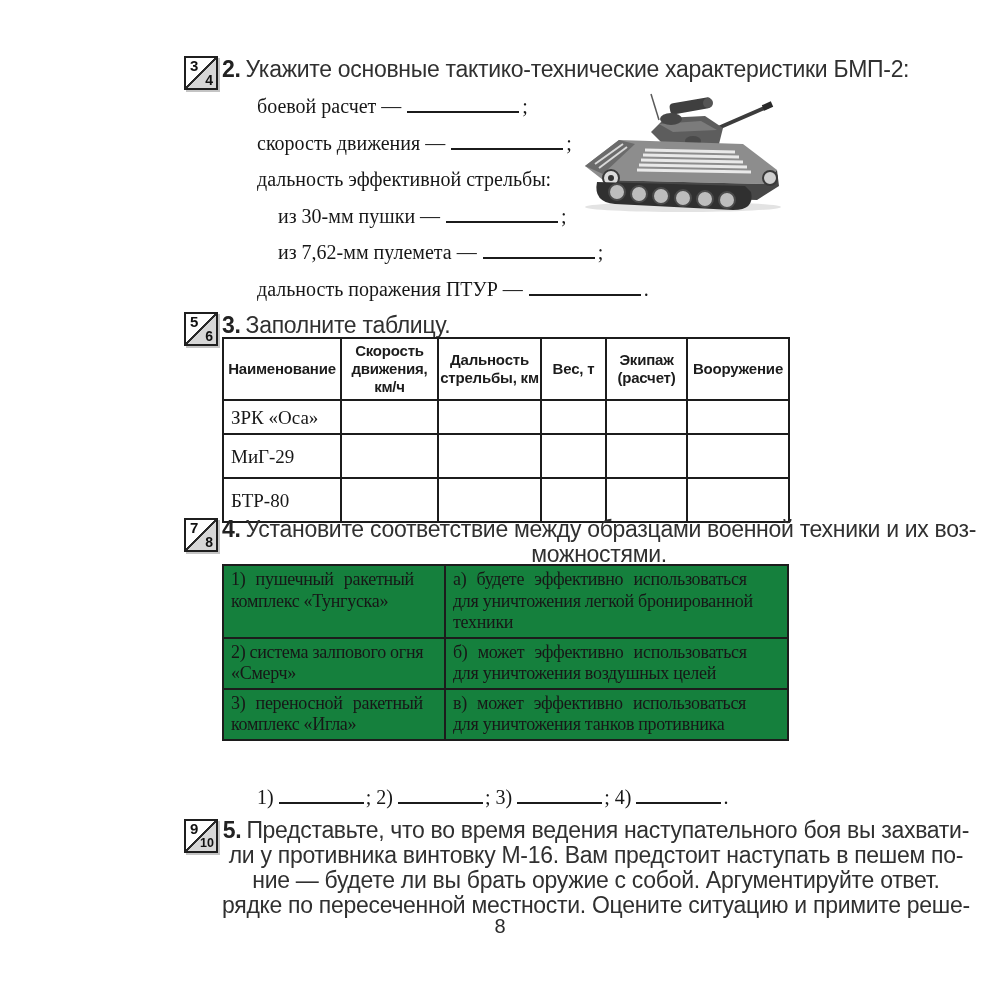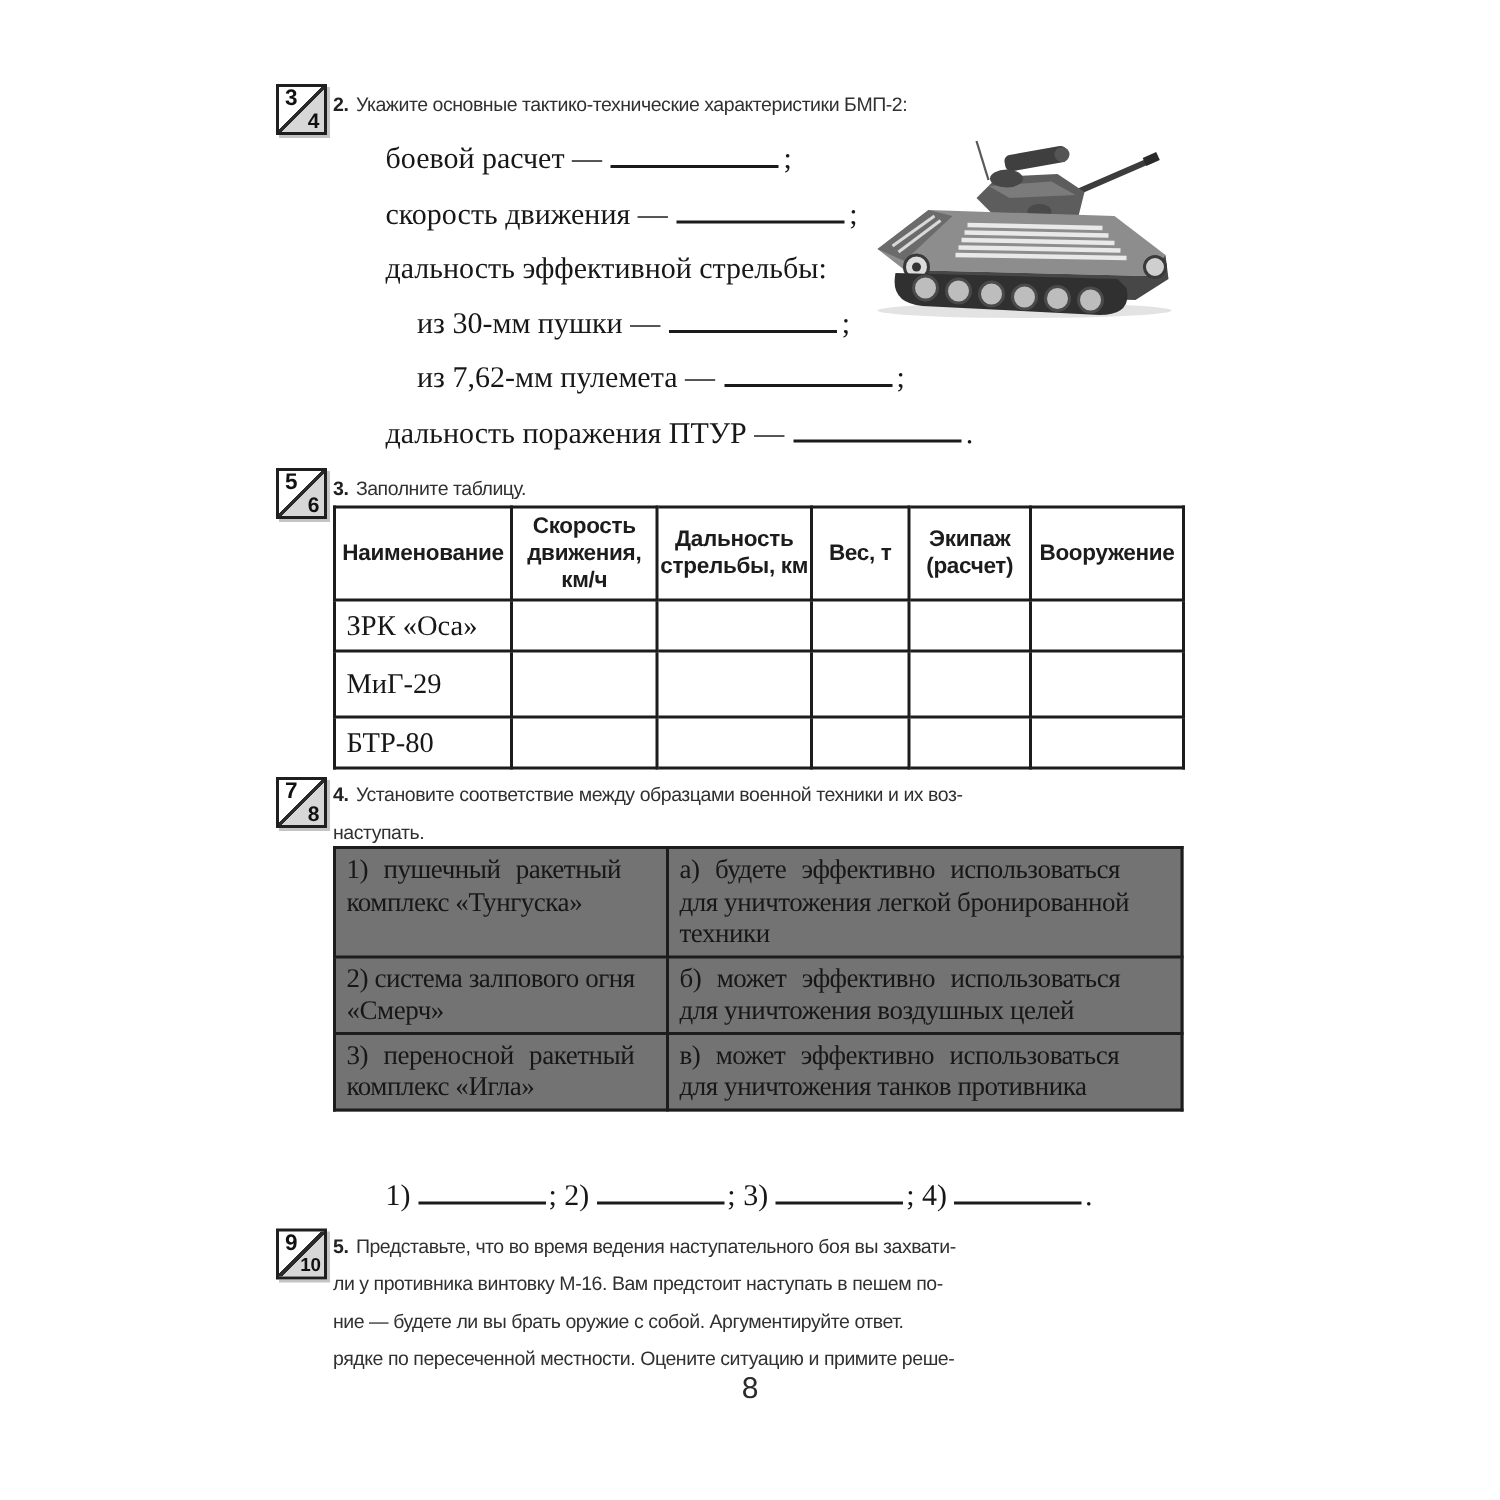--- a/index.html
+++ b/index.html
@@ -6,40 +6,40 @@
   #page{position:relative;width:1000px;height:1000px;background:#ffffff;overflow:hidden;
         font-family:"Liberation Sans","DejaVu Sans",sans-serif;color:#222;}
   .abs{position:absolute;}
   
   .numbox{position:absolute;width:30px;height:30px;border:2px solid #1f1f1f;
           background:linear-gradient(135deg,#ffffff 0 47%,#2a2a2a 47% 53%,#d7d7d7 53% 100%);
           box-shadow:2px 2px 0 #c4c4c4;}
   .nb-top{position:absolute;left:4px;top:0;font-weight:bold;font-size:15px;line-height:16px;color:#111;}
   .nb-bottom{position:absolute;right:3px;bottom:0;font-weight:bold;font-size:14px;line-height:15px;color:#111;}
   
-  .task-head{position:absolute;font-size:13px;letter-spacing:-0.3px;color:#303030;white-space:nowrap;line-height:25px;}
+  .task-head{position:absolute;font-size:23px;letter-spacing:-0.3px;color:#303030;white-space:nowrap;line-height:25px;text-align:center;}
   .tnum{font-weight:bold;margin-right:5px;color:#222;}
   .task-head .tline{display:block;white-space:nowrap;}
   
   .t2lines{position:absolute;font-family:Liberation Serif, serif;
            font-size:20px;color:#171717;line-height:36.5px;white-space:nowrap;}
   .t2line{display:block;}
   .t2line.ind{padding-left:21px;}
   .blank{display:inline-block;border-bottom:2px solid #1b1b1b;margin:0 3px 0 6px;}
   .w112{width:112px;}
   .w85{width:85px;margin:0 2px 0 5px;}
   
   table{border-collapse:collapse;table-layout:fixed;}
   .ttx{position:absolute;background:#fff;}
   .ttx th{border:2px solid #1c1c1c;font-size:15px;font-weight:bold;letter-spacing:-0.2px;
           line-height:18px;text-align:center;vertical-align:middle;padding:2px 1px;color:#1c1c1c;}
   .ttx td{border:2px solid #1c1c1c;font-family:"Liberation Serif","DejaVu Serif",serif;
           font-size:19px;color:#171717;vertical-align:middle;padding:1px 0 0 7px;text-align:left;}
   
-  .match{position:absolute;background:#737373;}
+  .match{position:absolute;background:#15803d;}
   .match td{border:2px solid #1c1c1c;font-family:"Liberation Serif","DejaVu Serif",serif;
             font-size:18px;color:#171717;vertical-align:top;padding:3px 7px;line-height:21.5px;}
   .mline{display:block;white-space:nowrap;letter-spacing:-0.3px;}
   .wj{word-spacing:6px;}
   
   .answer{position:absolute;font-family:"Liberation Serif","DejaVu Serif",serif;
           font-size:20px;color:#171717;white-space:nowrap;}
   
   .t5{line-height:25px;}
   
@@ -149,38 +149,38 @@
       <td></td>
     </tr>
     <tr style="height:44px">
       <td>МиГ-29</td>
       <td></td>
           <td></td>
       <td></td>
           <td></td>
       <td></td>
     </tr>
-    <tr style="height:34px">
+    <tr style="height:44px">
       <td>БТР-80</td>
       <td></td>
           <td></td>
       <td></td>
           <td></td>
       <td></td>
     </tr>
   </tbody>
     </table>
 
   <div class="numbox" style="left:184px;top:518px;">
     <span class="nb-top">7</span>
     <span class="nb-bottom">8</span>
   </div>
   <div class="task-head" style="left:222px;top:517px;">
     <span class="tline"><span class="tnum">4.</span><span>Установите соответствие между образцами военной техники и их воз-</span></span>
-    <span class="tline">наступать.</span>
+    <span class="tline">можностями.</span>
   </div>
 
   <table class="match" style="left:222px;top:564px;">
     <colgroup>
         <col style="width:222px">
         <col style="width:343px">
       </colgroup>
     <tbody>
         <tr style="height:69px">
       <td>

